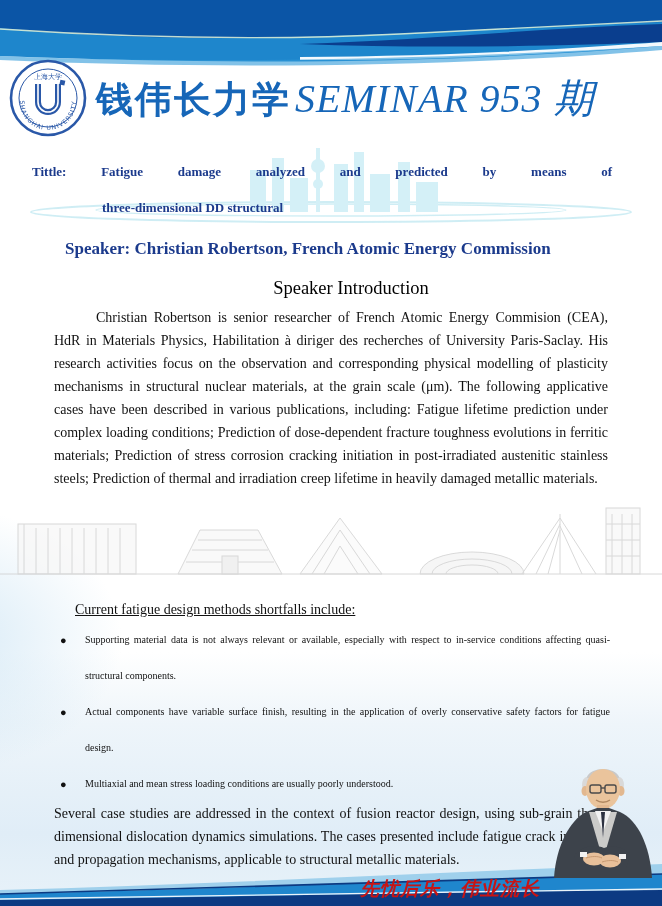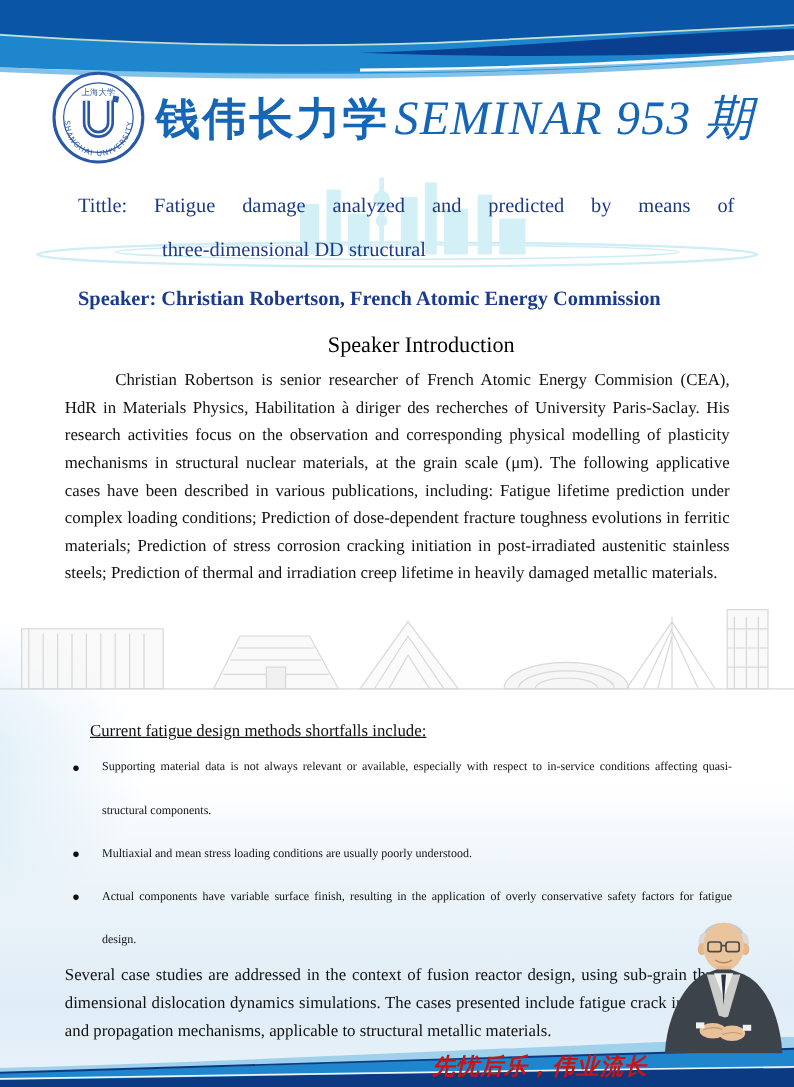--- a/index.html
+++ b/index.html
@@ -6,25 +6,25 @@
   .page{
     position:relative;width:662px;height:906px;margin:0 auto;overflow:hidden;
     font-family:"Liberation Serif",serif;color:#111;
     background:
       radial-gradient(ellipse 260px 190px at -60px 640px, rgba(186,219,240,.6), rgba(186,219,240,0) 70%),
       linear-gradient(180deg,#ffffff 0%,#ffffff 72%,#eef5fa 80%,#e0edf7 92%,#e8f2f9 100%);
   }
   svg{display:block;}
   .header-wave{position:absolute;top:0;left:0;}
   .footer-wave{position:absolute;bottom:0;left:0;}
-  .brand-row{position:relative;margin-top:56px;height:84px;display:flex;align-items:center;padding-left:8px;z-index:3;justify-content:center;}
+  .brand-row{position:relative;margin-top:56px;height:84px;display:flex;align-items:center;padding-left:8px;z-index:3;}
   .brand-title{margin-left:8px;white-space:nowrap;color:#1666b8;}
   .brand-cn{font-family:Liberation Mono, monospace;font-weight:bold;font-size:37px;letter-spacing:2px;}
   .brand-en{font-style:italic;font-weight:normal;font-size:40px;letter-spacing:1px;}
-  .title-block{position:relative;z-index:2;margin:14px 50px 0 65px;color:#1b3a8c;font-weight:normal;font-size:17px;line-height:36px;}
+  .title-block{position:relative;z-index:2;margin:14px 50px 0 32px;color:#1b3a8c;font-weight:bold;font-size:13px;line-height:36px;}
   .title-line1{text-align:justify;text-align-last:justify;}
   .title-line2{text-indent:70px;}
   .speaker-line{position:relative;z-index:2;margin:8px 40px 0 65px;color:#1b3a8c;font-weight:bold;font-size:17px;line-height:30px;}
   .skyline{position:absolute;top:140px;left:0;z-index:1;opacity:.85;}
   .section-heading{margin:14px 0 0;text-align:center;font-size:18.5px;font-weight:normal;color:#000;padding-left:40px;}
   .intro-body{margin:7px 54px 12px;font-size:14px;line-height:23px;text-align:justify;text-indent:42px;}
   .sketch-wrap{position:relative;height:90px;margin-top:4px;}
   .sketch-wrap svg{position:absolute;top:0;left:0;}
   .sketch-wrap .section-heading{position:relative;padding-top:26px;margin:0;}
   .lead-line{margin:10px 54px 0 75px;font-size:14px;text-decoration:underline;}
@@ -121,22 +121,22 @@
         <rect x="606" y="6" width="34" height="66"></rect>
         <path d="M612,12 V72 M622,12 V72 M632,12 V72 M606,22 H640 M606,38 H640 M606,54 H640" fill="none"></path>
         <path d="M0,72 H662" fill="none"></path>
       </g>
     </svg>
   </div>
 
   <div class="lead-line">Current fatigue design methods shortfalls include:</div>
   <ul class="bullets">
     <li>Supporting material data is not always relevant or available, especially with respect to in-service conditions affecting quasi-structural components.</li>
+    <li>Actual components have variable surface finish, resulting in the application of overly conservative safety factors for fatigue design.</li>
     <li>Multiaxial and mean stress loading conditions are usually poorly understood.</li>
-    <li>Actual components have variable surface finish, resulting in the application of overly conservative safety factors for fatigue design.</li>
   </ul>
   <p class="closing">Several case studies are addressed in the context of fusion reactor design, using sub-grain three-dimensional dislocation dynamics simulations. The cases presented include fatigue crack initiation and propagation mechanisms, applicable to structural metallic materials.</p>
 
   <div class="detail-line first">
     <span>Date：</span><span class="detail-value">October 26 at 14:00</span>
   </div>
   <div class="detail-line">
     <span>Location：</span><span class="detail-value">200 Lecture hall, Shanghai Univerisy</span>
   </div>
 

